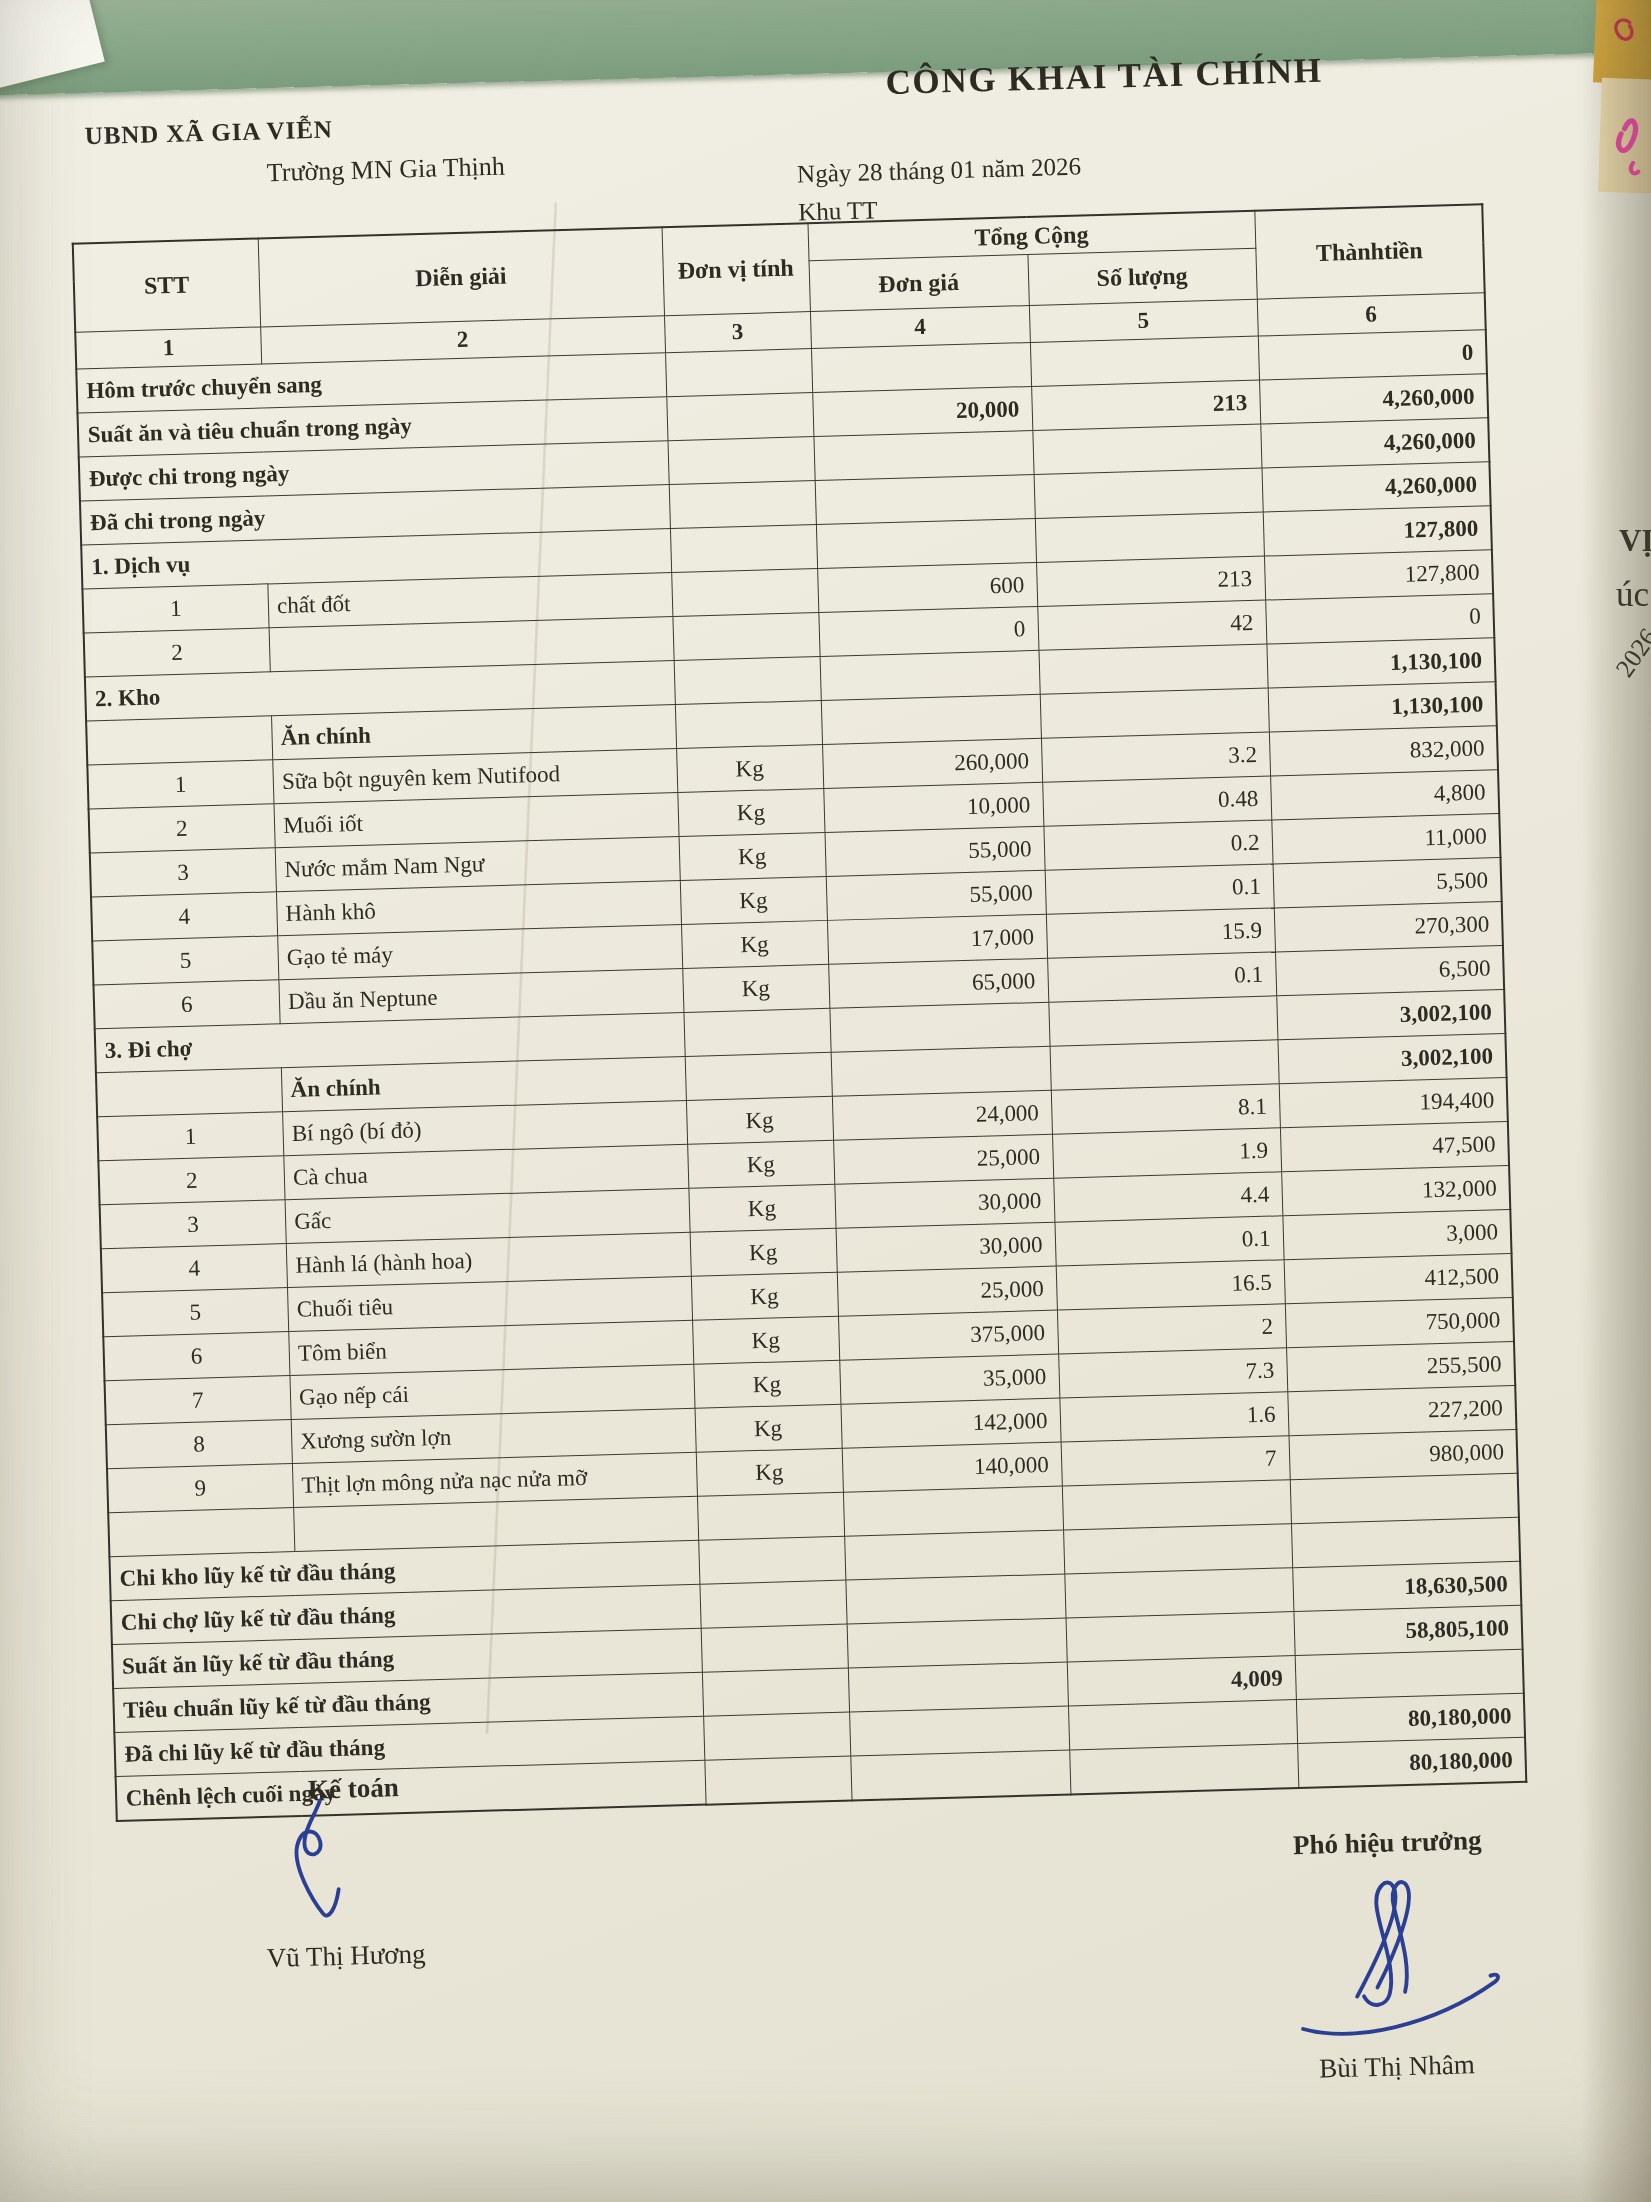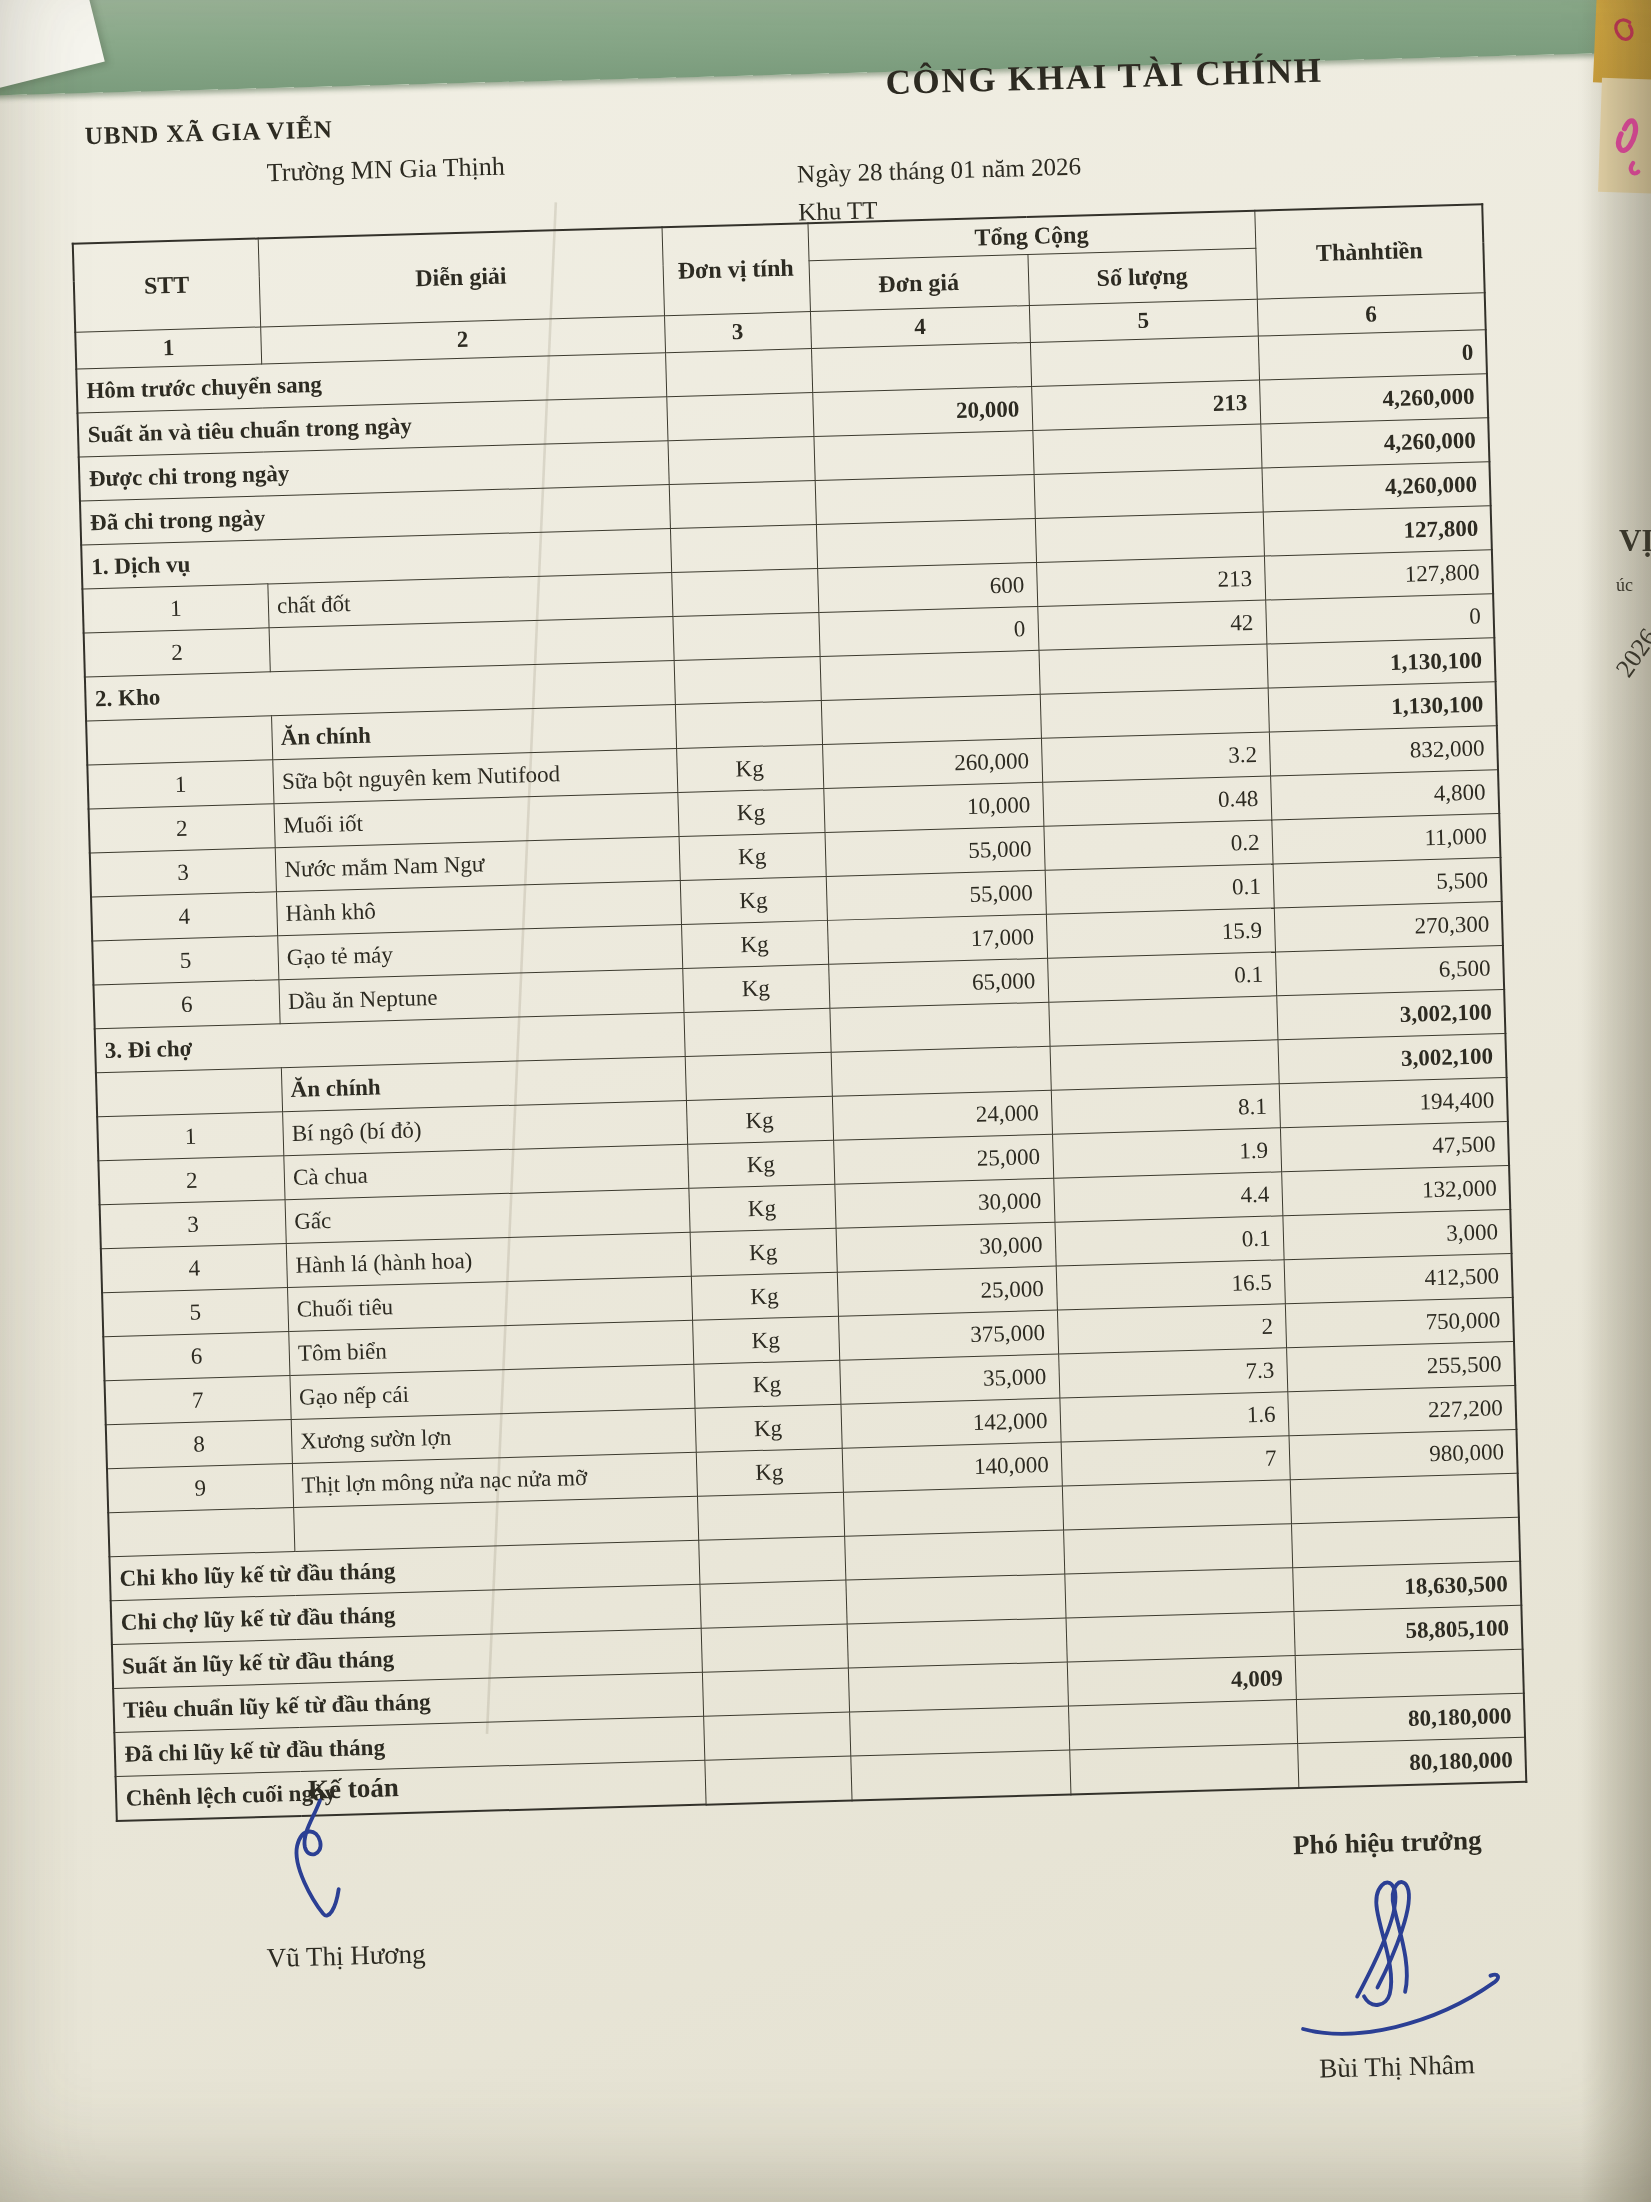--- a/index.html
+++ b/index.html
@@ -22,21 +22,21 @@
   .tan-lower{position:absolute;left:1600px;top:79px;width:72px;height:114px;
     background:#ecdaae;transform:rotate(2deg);z-index:3;}
   .edge-shadow{position:absolute;left:1581px;top:0;width:71px;height:2203px;z-index:4;
     background:linear-gradient(90deg,rgba(90,84,56,0) 0%,rgba(90,84,56,.16) 40%,rgba(62,56,34,.30) 100%);}
   .vignette{position:absolute;inset:0;z-index:9;pointer-events:none;
     box-shadow:inset 0 -60px 112px -43px rgba(80,74,48,.30), inset 52px 0 103px -60px rgba(80,74,48,.18);}
   .scribble-svg{position:absolute;left:1573px;top:0;z-index:5;}
   .crease-svg{position:absolute;left:0;top:0;z-index:5;pointer-events:none;}
   .frag{position:absolute;z-index:6;color:#3a372c;}
   .frag1{left:1619px;top:523px;font-size:31px;font-weight:bold;}
-  .frag2{left:1616px;top:575px;font-size:18px;}
+  .frag2{left:1616px;top:575px;font-size:35px;}
   .frag3{left:1611px;top:638px;font-size:26px;transform:rotate(-55deg);}
 
   
   .content{position:absolute;inset:0;z-index:7;transform:rotate(-1.6deg);transform-origin:826px 1101px;}
   .org-name{position:absolute;left:112px;top:102px;font-size:25px;font-weight:bold;letter-spacing:0.9px;}
   .school{position:absolute;left:293px;top:143px;font-size:26px;}
   .doc-title{position:absolute;left:914px;top:65px;font-size:35px;font-weight:bold;letter-spacing:1.7px;}
   .date-line{position:absolute;left:823px;top:160px;font-size:25px;}
   .zone{position:absolute;left:823px;top:198px;font-size:25px;}
 

